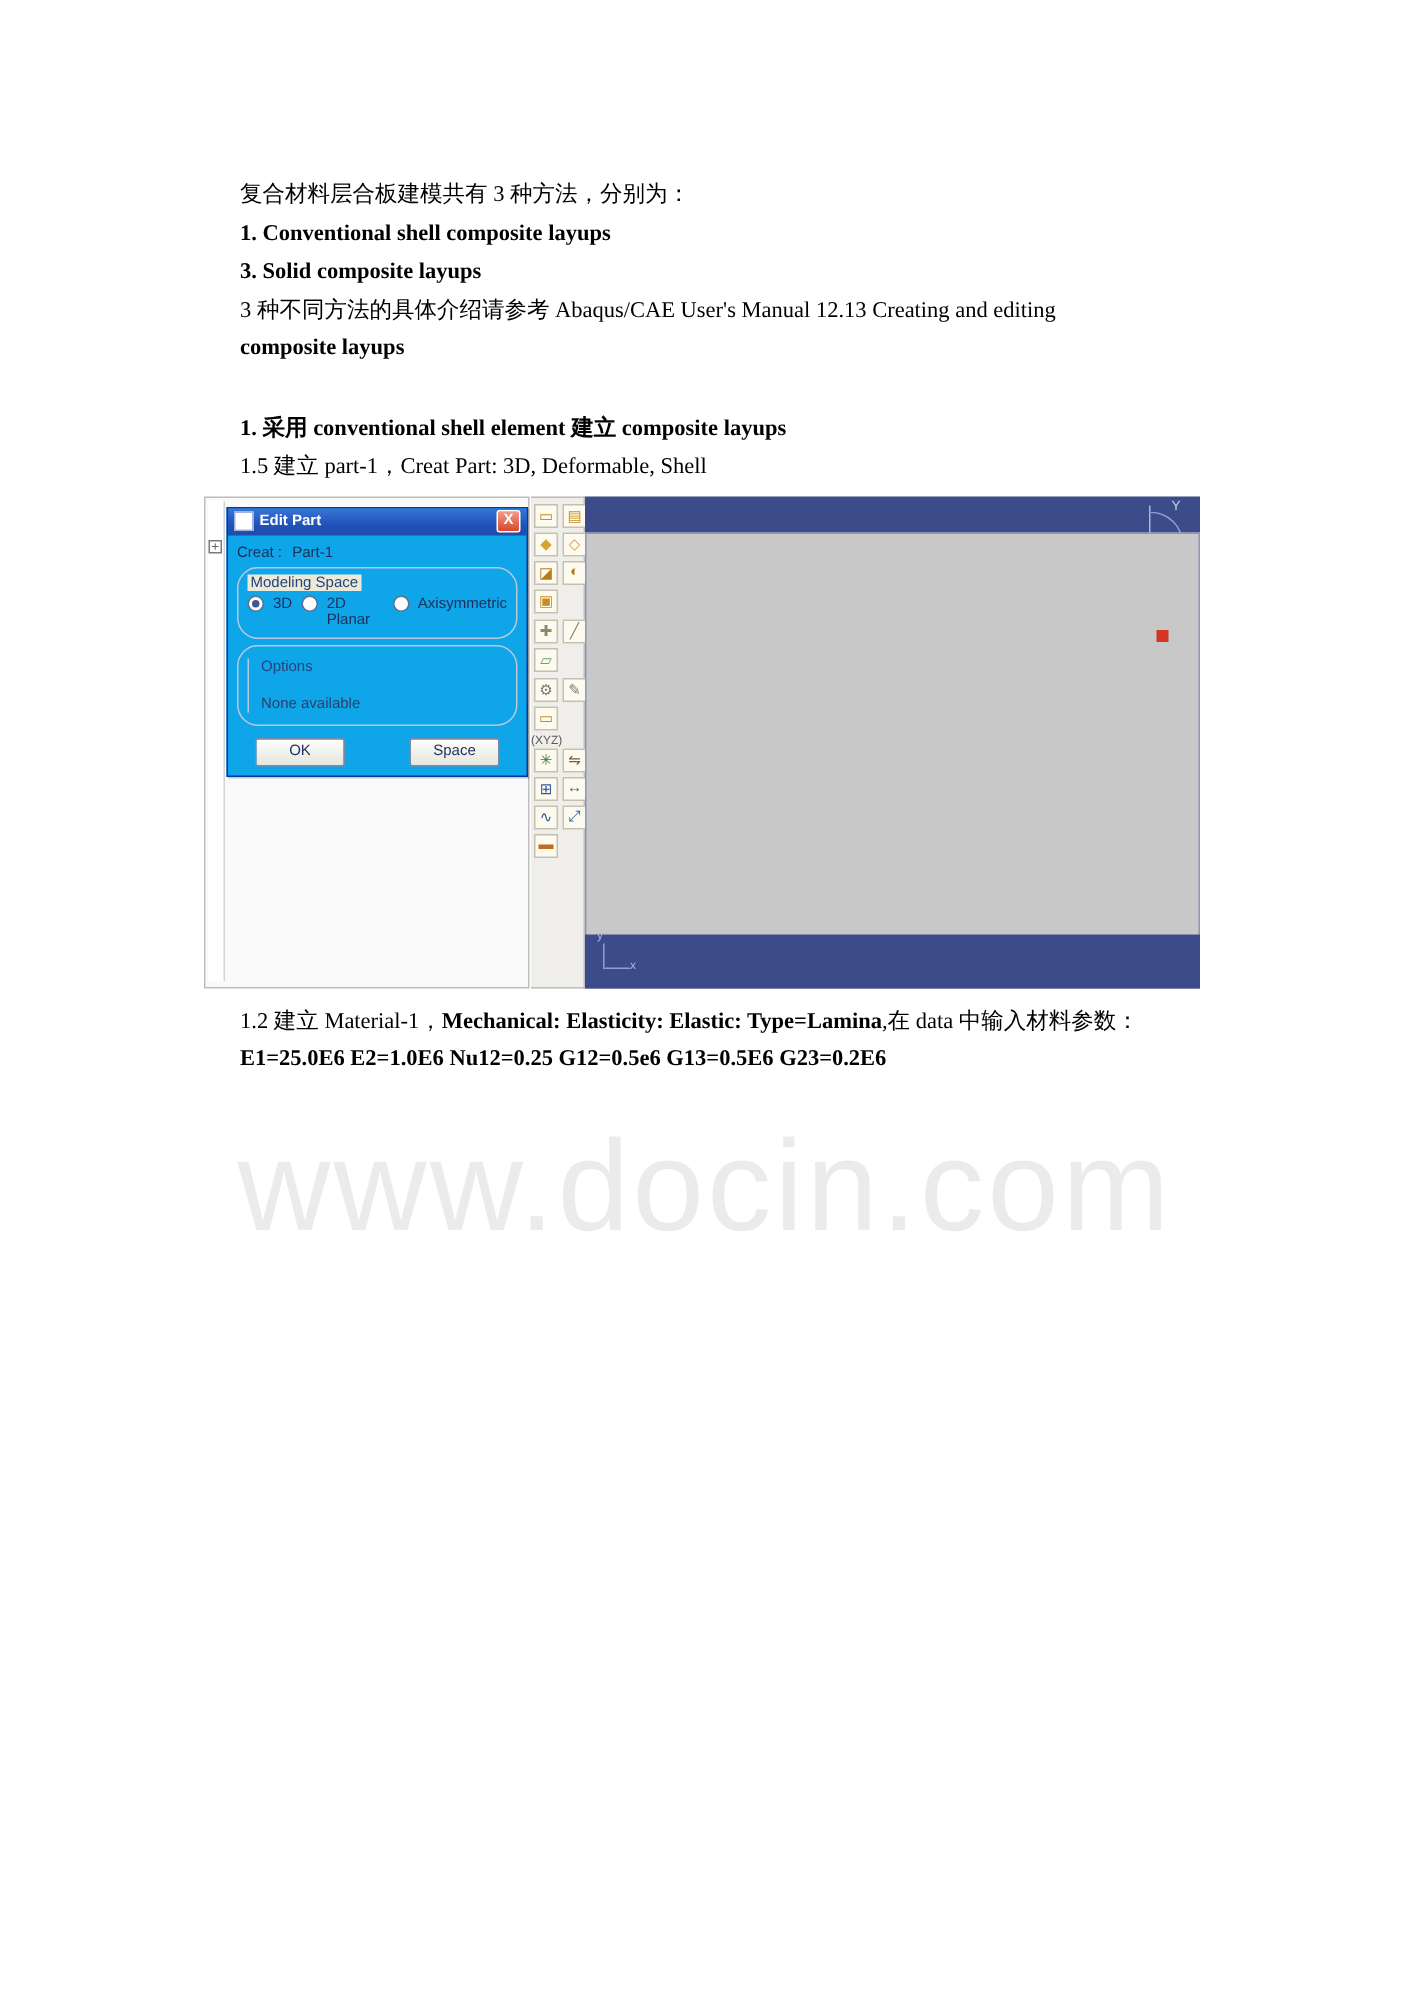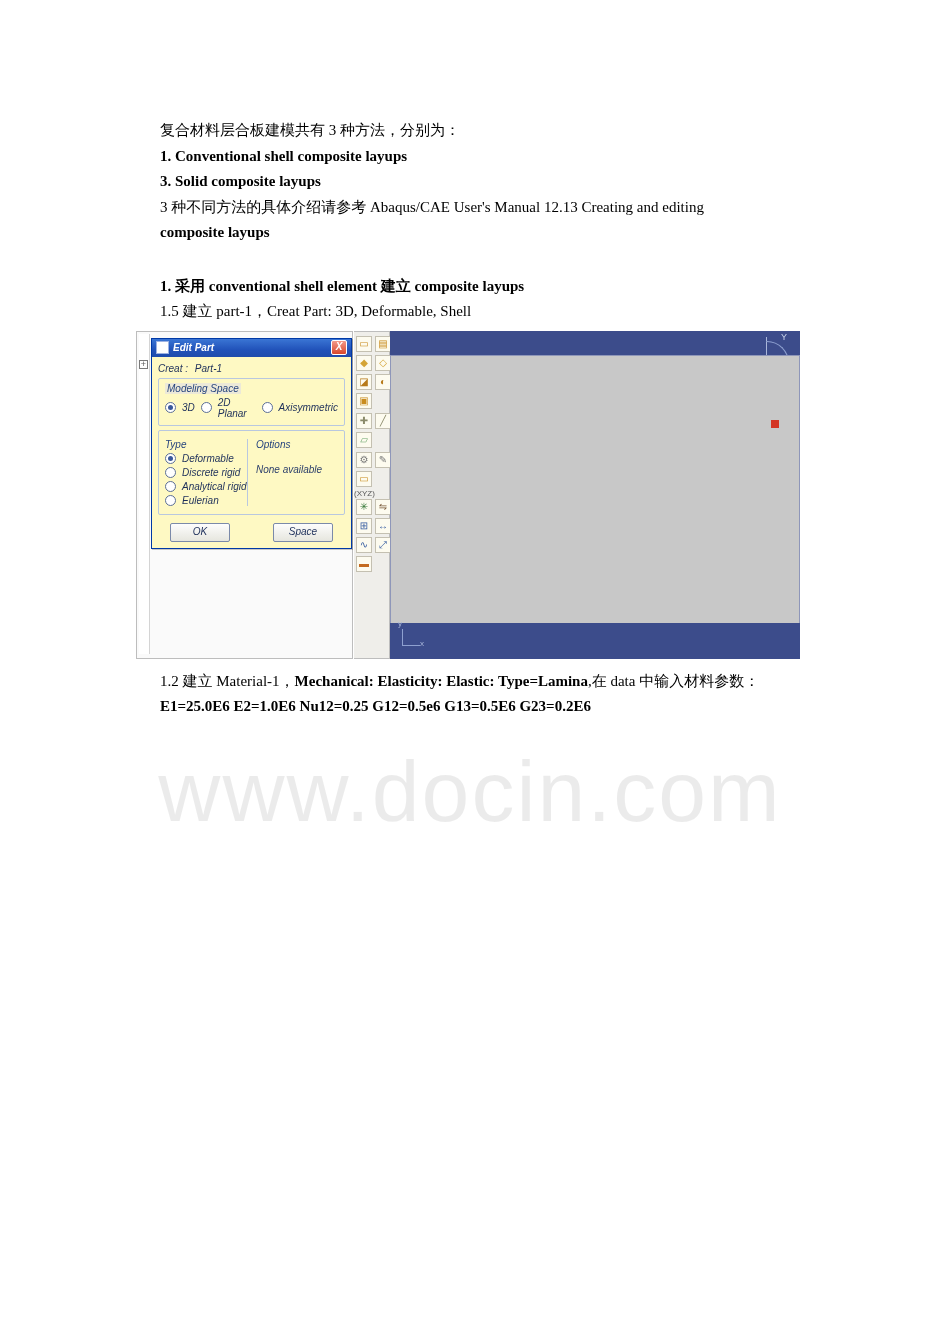--- a/index.html
+++ b/index.html
@@ -50,26 +50,25 @@
     color:#606060;
     font-size:9px; line-height:7px; text-align:center;
     position:absolute; left:0; top:26px;
   }
 
   
   .dialog {
     position: absolute;
     left: 14px; top: 6px;
     width: 199px;
-    background: #fef9c3;
+    background: #0ea5e9;
     border: 1px solid #0039a6;
     box-shadow: 1px 1px 0 rgba(0,0,0,.2);
     font-size: 10px;
     color: #1d2f5a;
-    font-style: italic;
   }
   .dlg-title {
     height: 18px;
     background: linear-gradient(to bottom,#3a75d4,#2152b9 60%,#1f4cac);
     color:#fff;
     display:flex; align-items:center;
     font-weight:bold;
     padding:0 4px;
     font-size:10px;
   }
@@ -80,30 +79,30 @@
     border:1px solid #fff;
     border-radius:2px;
     color:#fff;
     font-size:10px; line-height:11px; text-align:center;
     font-weight:bold;
   }
   .dlg-body{ padding:4px 6px 6px 6px; }
   .dlg-row{ margin:2px 0; color:#1d2f5a;}
   .fieldset{
     border:1px solid #b9c8df;
-    border-radius:2px;
+    border-radius:14px;
     padding:4px 6px 6px 6px;
     margin-top:4px;
   }
   .legend{
     font-size:10px; color:#26447e;
     margin-top:-10px; background:#ece9d8;
     display:inline-block; padding:0 2px;
   }
-  .radio-line{display:flex; gap:6px; align-items:center; margin-top:3px}
+  .radio-line{display:flex; gap:6px; align-items:flex-start; margin-top:3px}
   .radio{
     width:9px;height:9px;border:1px solid #5c6f95;border-radius:50%;
     display:inline-flex;align-items:center;justify-content:center;
     background:#fff;flex:none;
   }
   .radio.sel::after{content:"";width:5px;height:5px;border-radius:50%;background:#39589b;}
   .split{display:flex; gap:0; margin-top:4px}
   .split .col{flex:1}
   .split .col.right{border-left:1px solid #b9c8df; padding-left:8px}
   .col-title{color:#26447e; margin-bottom:2px}
@@ -250,39 +249,20 @@
               <span>3D</span>
               <span class="radio"></span>
               <span>2D Planar</span>
               <span class="radio"></span>
               <span>Axisymmetric</span>
             </div>
           </div>
 
           <div class="fieldset" style="padding-bottom:8px">
             <div class="split">
-              <div class="col">
-                <div class="col-title">Type</div>
-                <div class="radio-line">
-                    <span class="radio sel"></span>
-                    <span>Deformable</span>
-                  </div>
-                <div class="radio-line">
-                    <span class="radio"></span>
-                    <span>Discrete rigid</span>
-                  </div>
-                <div class="radio-line">
-                    <span class="radio"></span>
-                    <span>Analytical rigid</span>
-                  </div>
-                <div class="radio-line">
-                    <span class="radio"></span>
-                    <span>Eulerian</span>
-                  </div>
-              </div>
               <div class="col right">
                 <div class="col-title">Options</div>
                 <div class="none-avail">None available</div>
               </div>
             </div>
           </div>
 
           <div class="btn-row">
             <div class="btn">OK</div>
             <div class="btn">Space</div>

